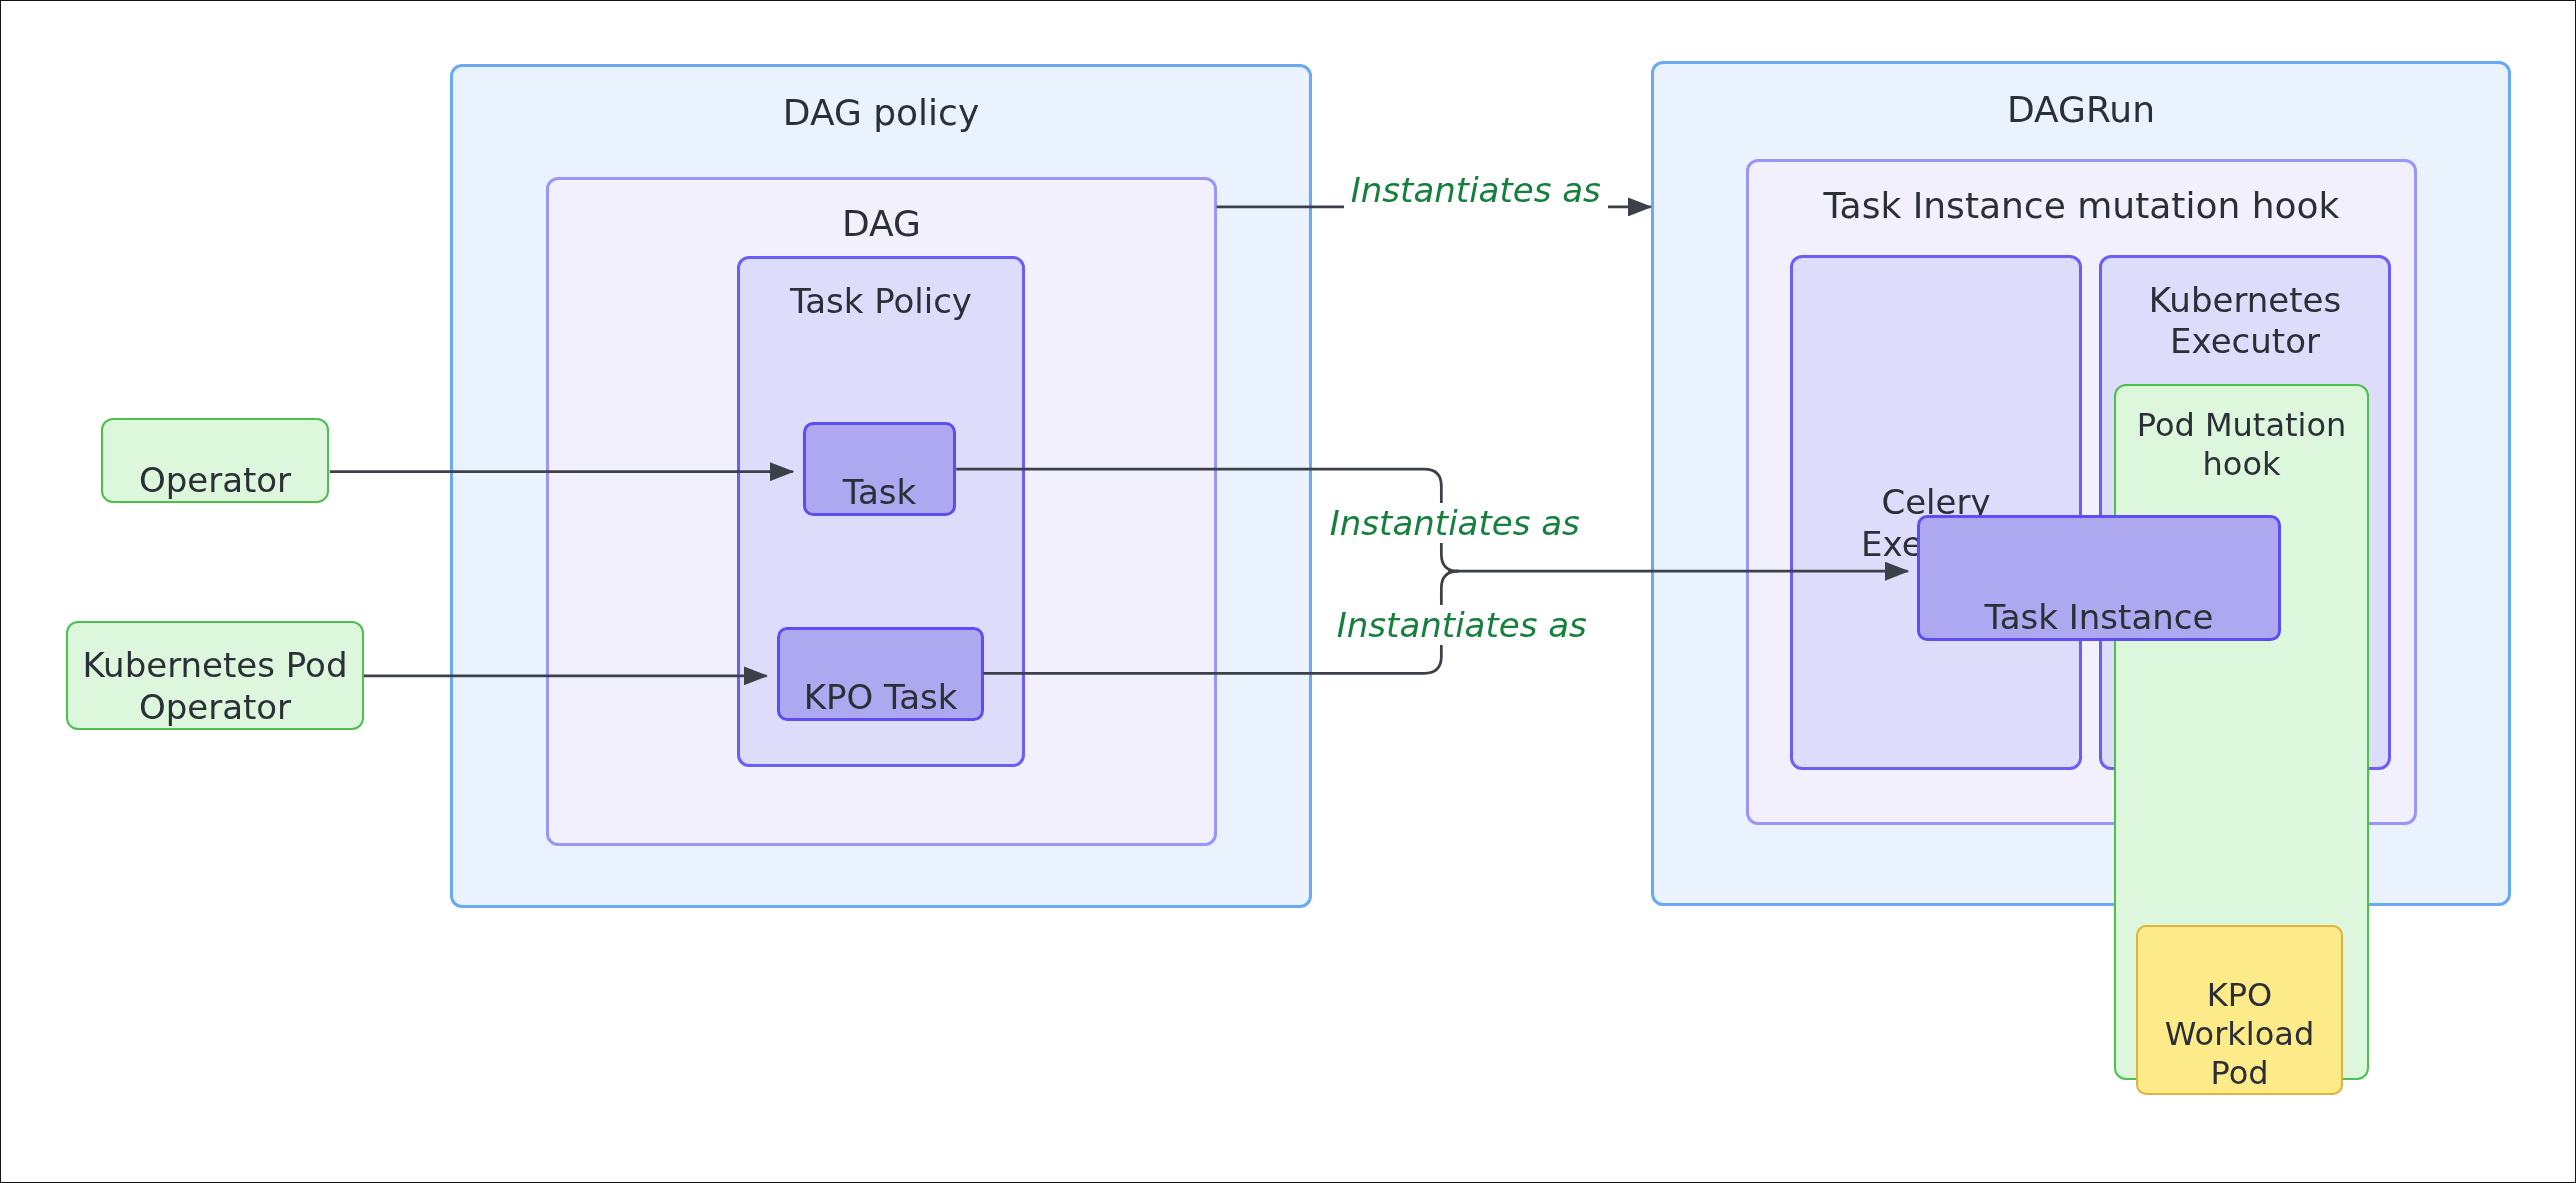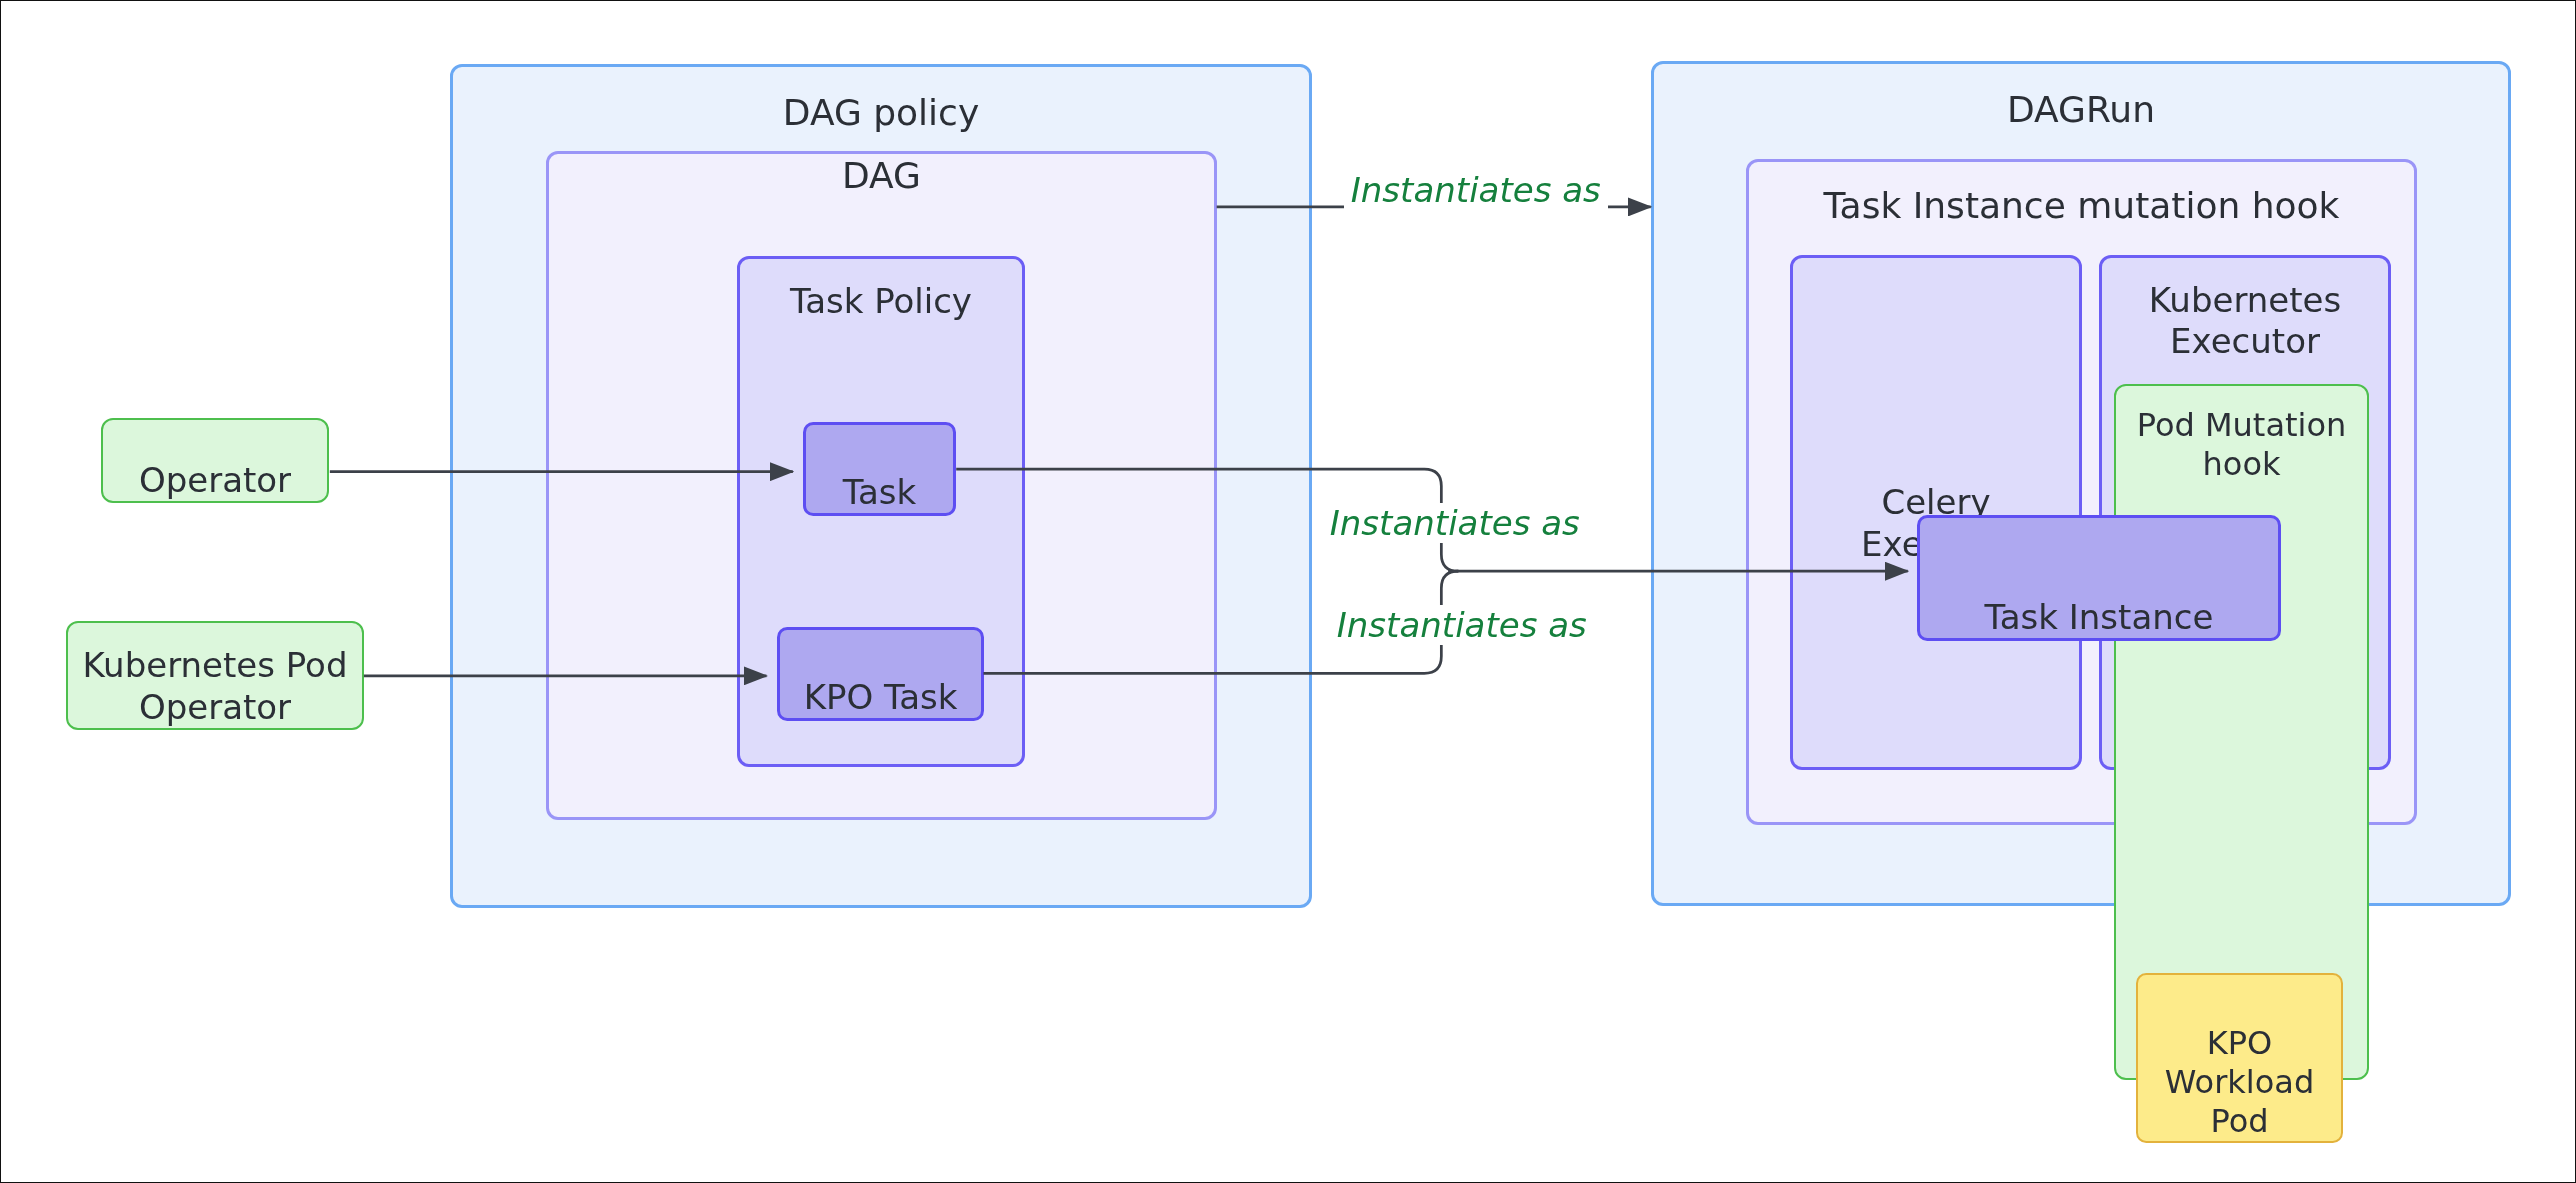--- a/index.html
+++ b/index.html
@@ -91,21 +91,21 @@
 
   <div class="box leaf theme-green" style="left:65px; top:620px; width:298px; height:109px; font-size:34px;">
     <span class="lbl">Kubernetes Pod
 Operator</span>
   </div>
 
   <div class="box group theme-outer" style="left:449px; top:63px; width:862px; height:844px; padding-top:24px; font-size:36px;">
     <span class="lbl">DAG policy</span>
   </div>
 
-  <div class="box group theme-mid" style="left:545px; top:150px; width:671px; height:669px; font-size:36px;">
+  <div class="box group theme-mid" style="left:545px; top:176px; width:671px; height:669px; padding-top:22px; font-size:36px;">
     <span class="lbl">DAG</span>
   </div>
 
   <div class="box group theme-inner" style="left:736px; top:255px; width:288px; height:511px; padding-top:22px; font-size:34px;">
     <span class="lbl">Task Policy</span>
   </div>
 
   <div class="box leaf theme-node" style="left:802px; top:421px; width:153px; height:94px; font-size:34px;">
     <span class="lbl">Task</span>
   </div>
@@ -134,21 +134,21 @@
 
   <div class="box group theme-green" style="left:2113px; top:383px; width:255px; height:696px; padding-top:20.4px; font-size:32px; z-index:4;">
     <span class="lbl">Pod Mutation
 hook</span>
   </div>
 
   <div class="box leaf theme-node" style="left:1916px; top:514px; width:364px; height:126px; font-size:34px; z-index:6;">
     <span class="lbl">Task Instance</span>
   </div>
 
-  <div class="box leaf theme-yellow" style="left:2135px; top:972px; width:207px; height:170px; font-size:32px; z-index:6;">
+  <div class="box leaf theme-yellow" style="left:2135px; top:924px; width:207px; height:170px; font-size:32px; z-index:6;">
     <span class="lbl">KPO
 Workload
 Pod</span>
   </div>
 
   <svg class="wires" viewBox="0 0 3026 1390">
     <defs>
       <marker id="arrowhead" markerWidth="9" markerHeight="7" refX="8.4" refY="3.5" orient="auto" markerUnits="strokeWidth">
         <polygon points="0 0, 9 3.5, 0 7" fill="#3c4149"></polygon>
       </marker>

